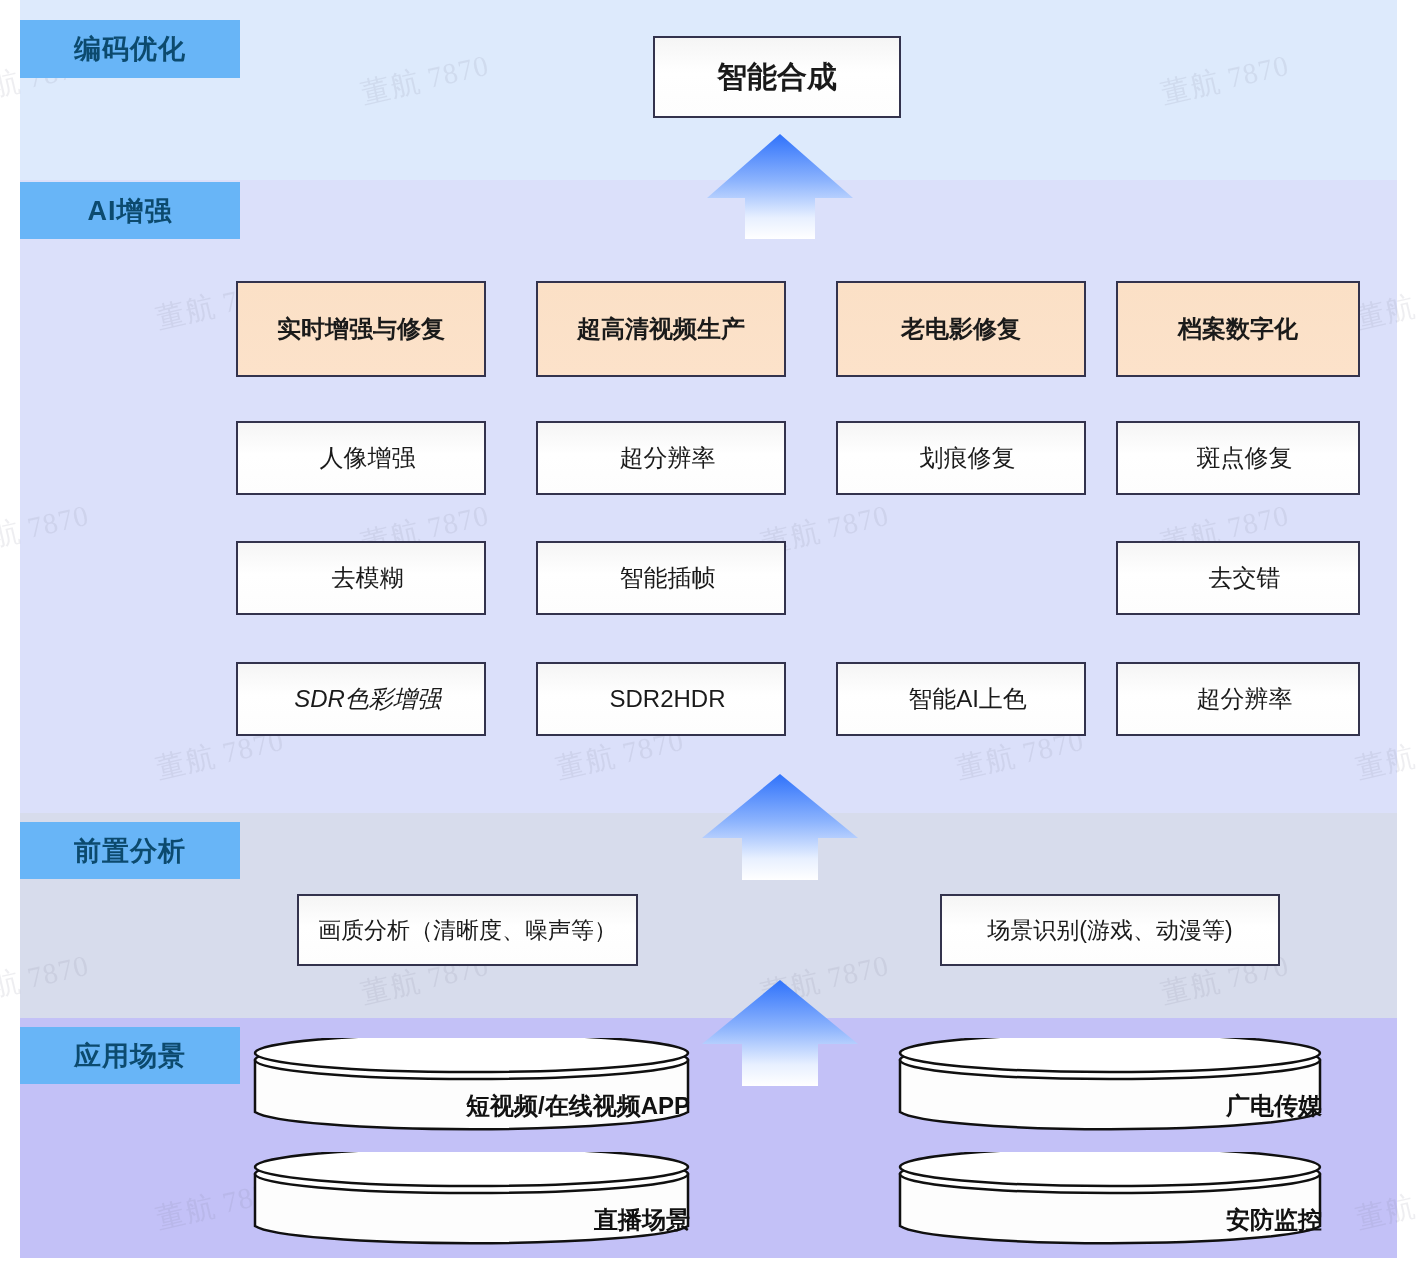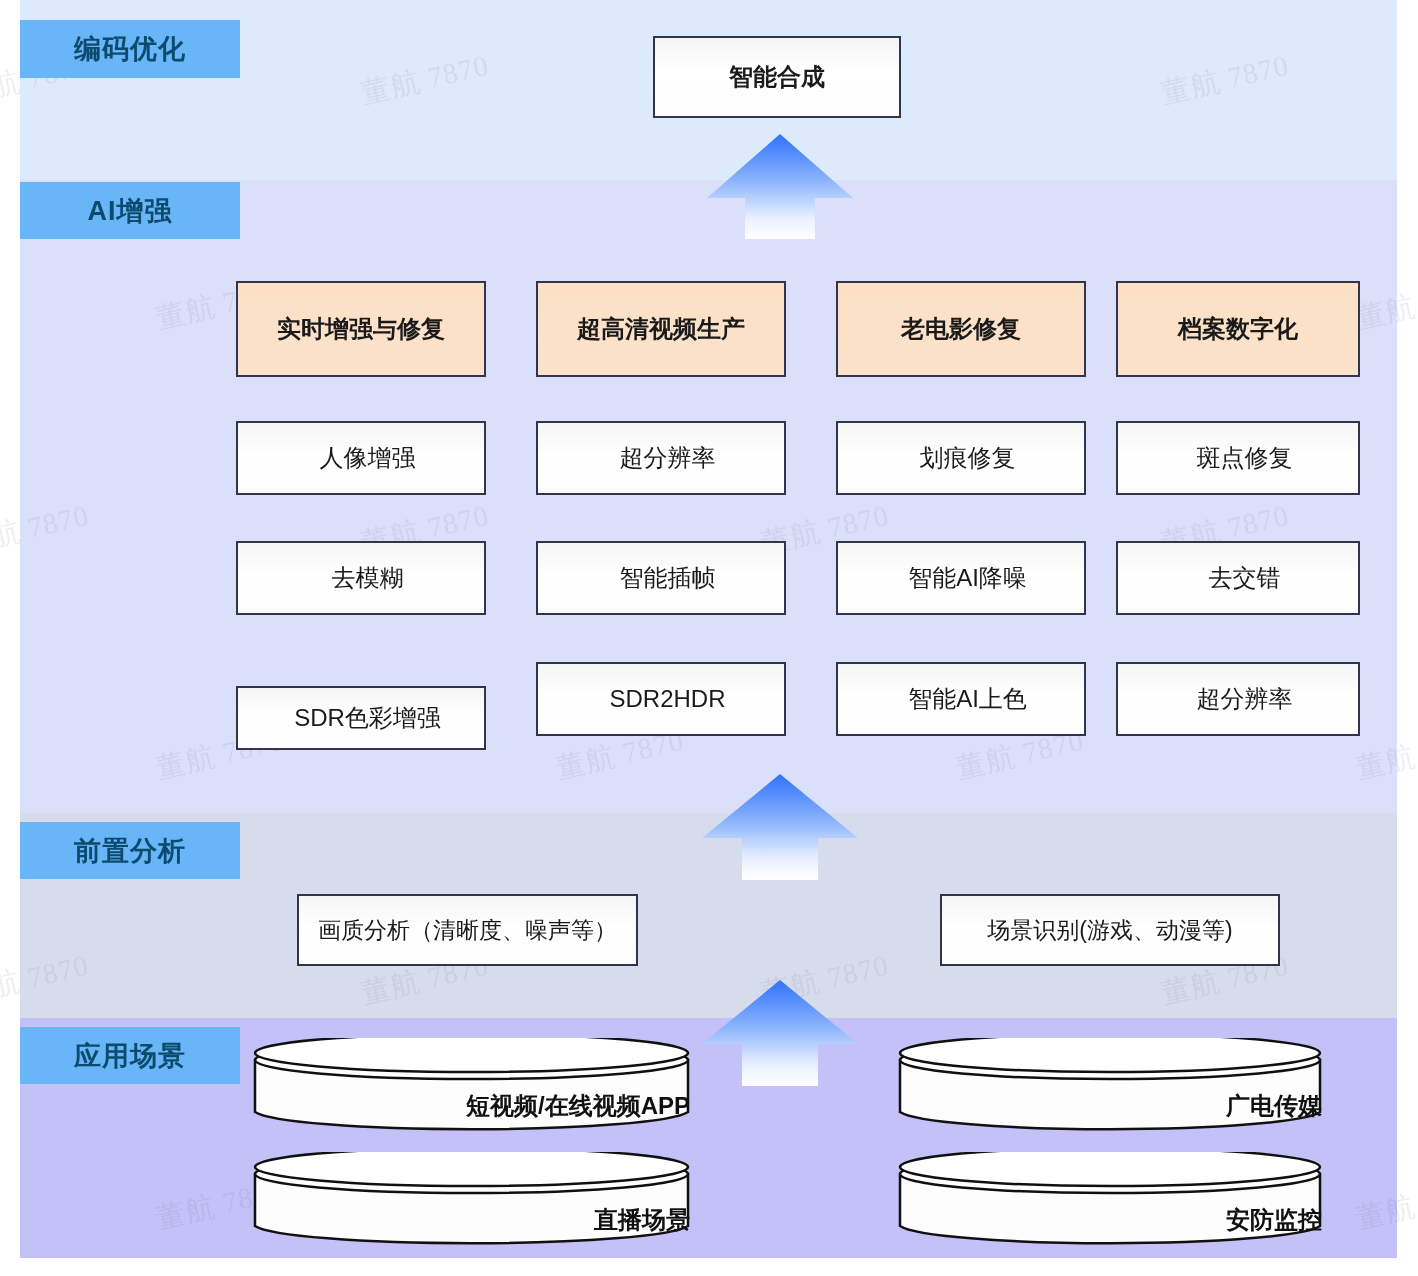--- a/index.html
+++ b/index.html
@@ -83,21 +83,21 @@
     background: linear-gradient(180deg, #fbe0c6 0%, #fce2ca 100%);
     font-weight: bold;
     font-size: 24px;
   }
   .box.plain {
     font-size: 24px;
     font-weight: normal;
     padding-left: 13px;
   }
   .box.top-node {
-    font-size: 24px;
+    font-size: 30px;
     font-weight: bold;
   }
   .box.analysis {
     font-size: 23px;
     font-weight: normal;
   }
 
   
   .arrow {
     position: absolute;
@@ -206,24 +206,23 @@
   <div class="box orange" style="left:836px; top:281px; width:250px; height:96px;">老电影修复</div>
   <div class="box orange" style="left:1116px; top:281px; width:244px; height:96px;">档案数字化</div>
 
   <div class="box plain" style="left:236px; top:421px; width:250px; height:74px;">人像增强</div>
   <div class="box plain" style="left:536px; top:421px; width:250px; height:74px;">超分辨率</div>
   <div class="box plain" style="left:836px; top:421px; width:250px; height:74px;">划痕修复</div>
   <div class="box plain" style="left:1116px; top:421px; width:244px; height:74px;">斑点修复</div>
 
   <div class="box plain" style="left:236px; top:541px; width:250px; height:74px;">去模糊</div>
   <div class="box plain" style="left:536px; top:541px; width:250px; height:74px;">智能插帧</div>
-  <div class="box plain" style="left:836px; top:541px; width:250px; height:74px;">智能AI降噪</div>
   <div class="box plain" style="left:1116px; top:541px; width:244px; height:74px;">去交错</div>
 
-  <div class="box plain" style="left:236px; top:686px; width:250px; height:64px;">SDR色彩增强</div>
+  <div class="box plain" style="left:236px; top:662px; width:250px; height:74px;font-style:italic;">SDR色彩增强</div>
   <div class="box plain" style="left:536px; top:662px; width:250px; height:74px;">SDR2HDR</div>
   <div class="box plain" style="left:836px; top:662px; width:250px; height:74px;">智能AI上色</div>
   <div class="box plain" style="left:1116px; top:662px; width:244px; height:74px;">超分辨率</div>
 
   <div class="box analysis" style="left:297px; top:894px; width:341px; height:72px;">画质分析（清晰度、噪声等）</div>
   <div class="box analysis" style="left:940px; top:894px; width:340px; height:72px;">场景识别(游戏、动漫等)</div>
 
   <div class="cylinder" style="left:253px; top:1038px; width:437px; height:96px;">
     <svg width="437" height="96" viewBox="0 0 437 96">
       <path d="M2,22 L2,74 a218.5,20 0 0 0 433,0 L435,22 a218.5,20 0 0 0 -433,0 Z" fill="#fdfdfd" stroke="#101010" stroke-width="2.5"></path>

